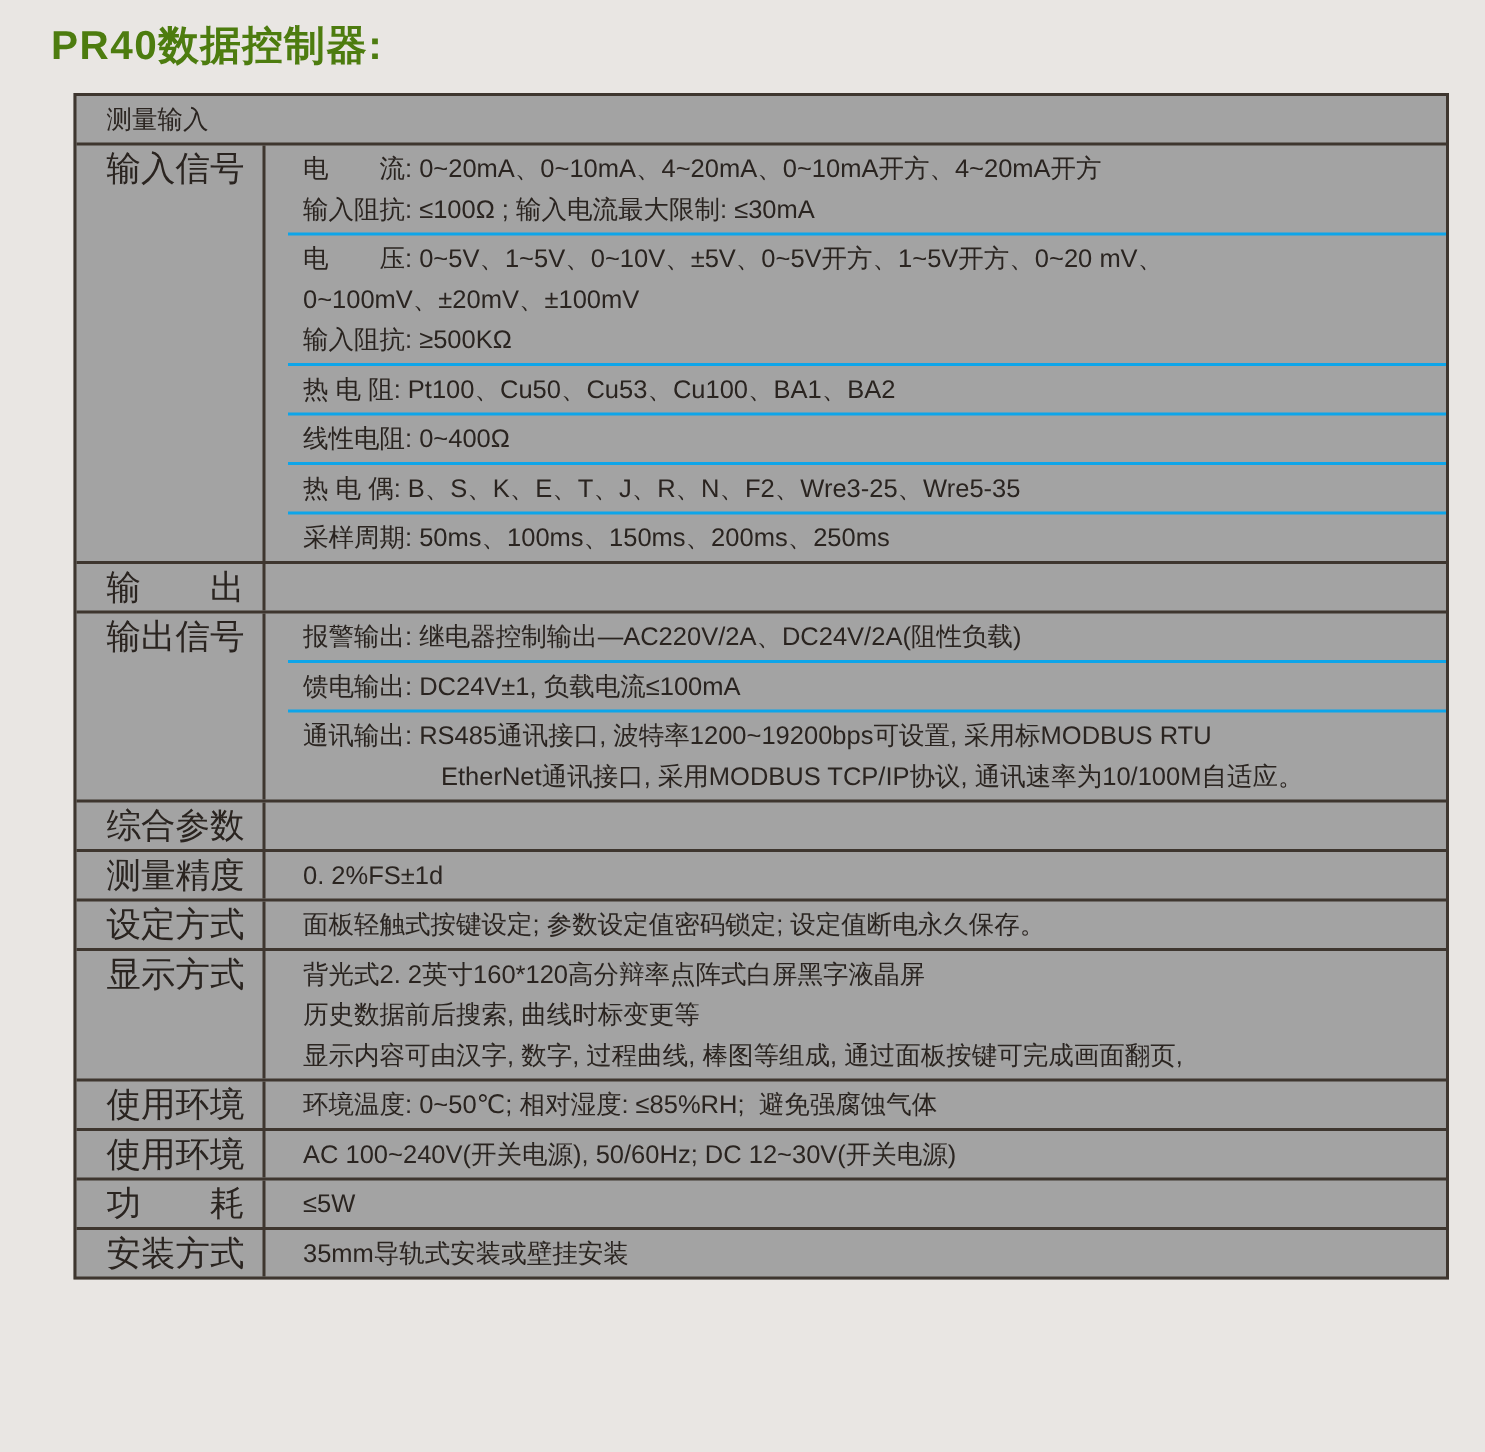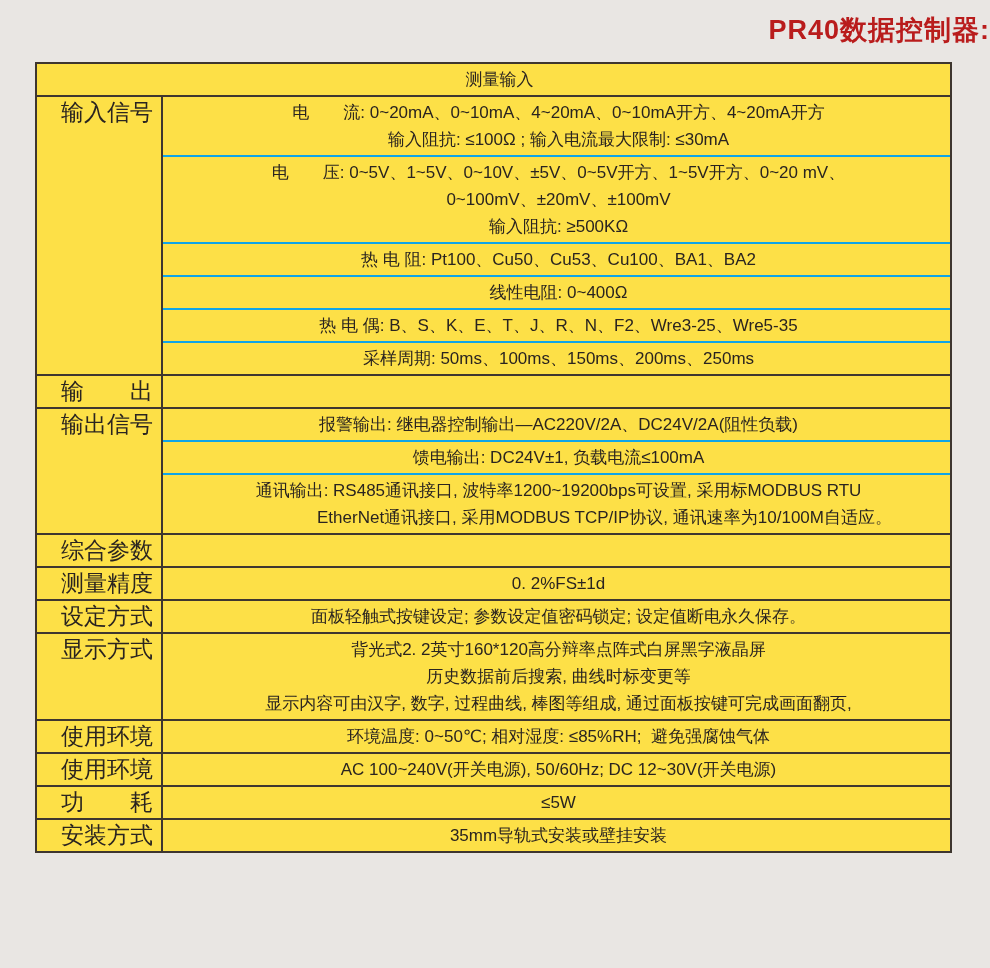--- a/index.html
+++ b/index.html
@@ -8,31 +8,29 @@
     background:#e9e6e3;
     font-family:"Liberation Sans","DejaVu Sans",sans-serif;
     color:#2a2420;
     overflow:hidden;
   }
   .title{
     margin:12px 0 14px 34px;
     font-size:27px;
     font-weight:600;
     letter-spacing:1px;
-    color:#b91c1c;
-    white-space:pre;
-    text-align:right;
+    color:#4d7c0f;
+    white-space:pre;
   }
   .spec-table{
-    margin-left:35px;
+    margin-left:49px;
     width:917px;
     border:2.5px solid #3e362f;
     box-sizing:border-box;
-    background:#fde047;
-    text-align:center;
+    background:#a3a3a3;
   }
   .t-row{
     display:flex;
     border-top:2px solid #3e362f;
   }
   .t-row:first-child{border-top:none;}
   .full-cell{
     flex:1;
     padding:2px 8px 2px 20px;
     line-height:27px;
@@ -47,20 +45,21 @@
     padding:2px 4px 2px 20px;
     line-height:27px;
     font-size:23px;
     white-space:pre;
   }
   .value-col{
     flex:1;
     display:flex;
     flex-direction:column;
     min-width:0;
+    padding-left:15px;
   }
   .sub{
     border-top:2px solid #0ea5e9;
     padding:2px 6px 2px 10px;
   }
   .sub:first-child{border-top:none;}
   .line{
     line-height:27px;
     font-size:17px;
     white-space:pre;

